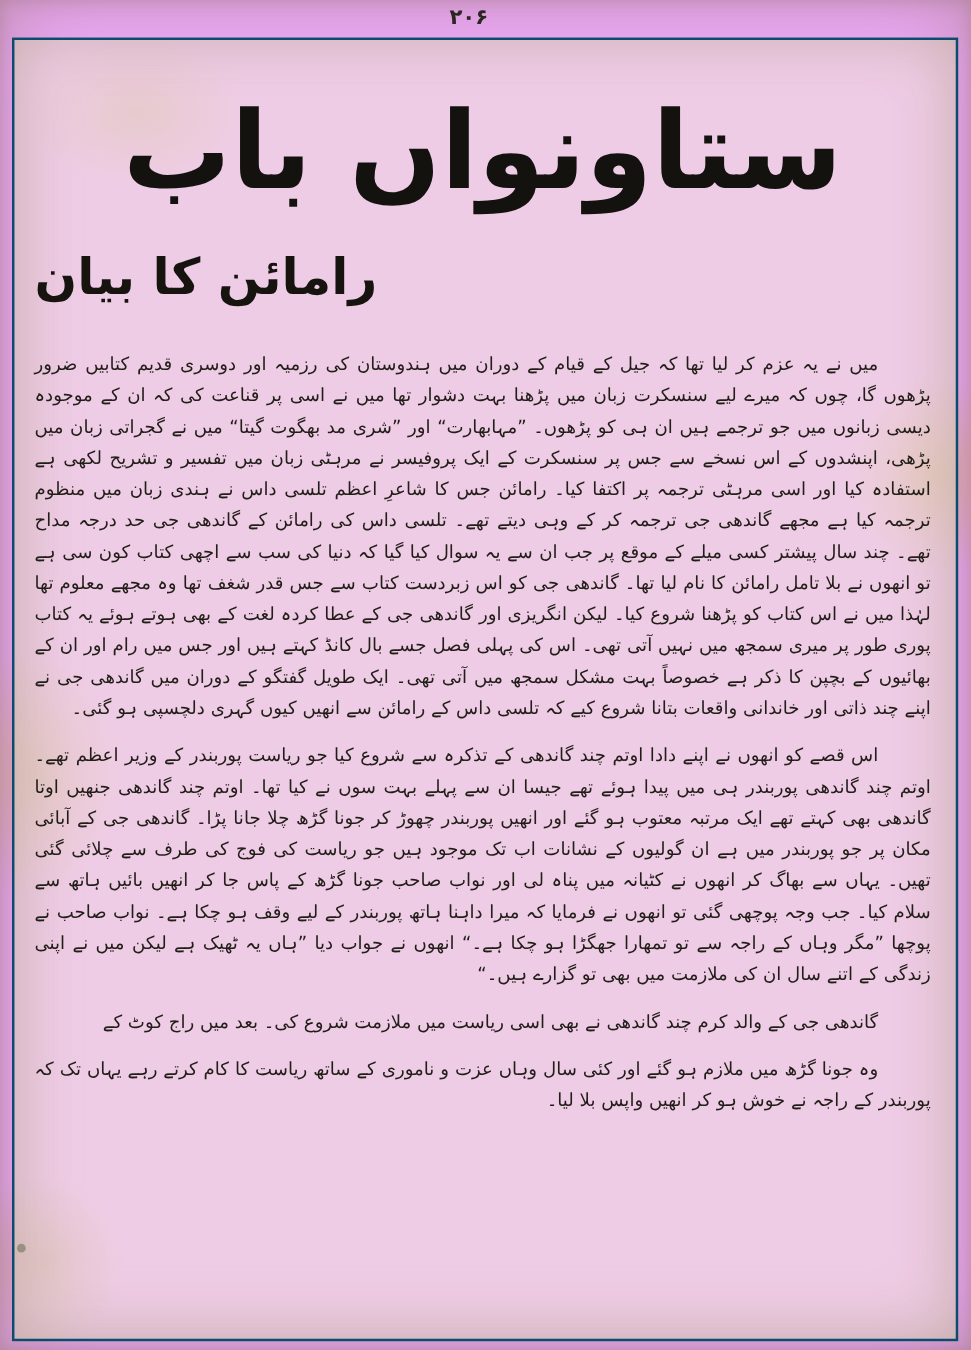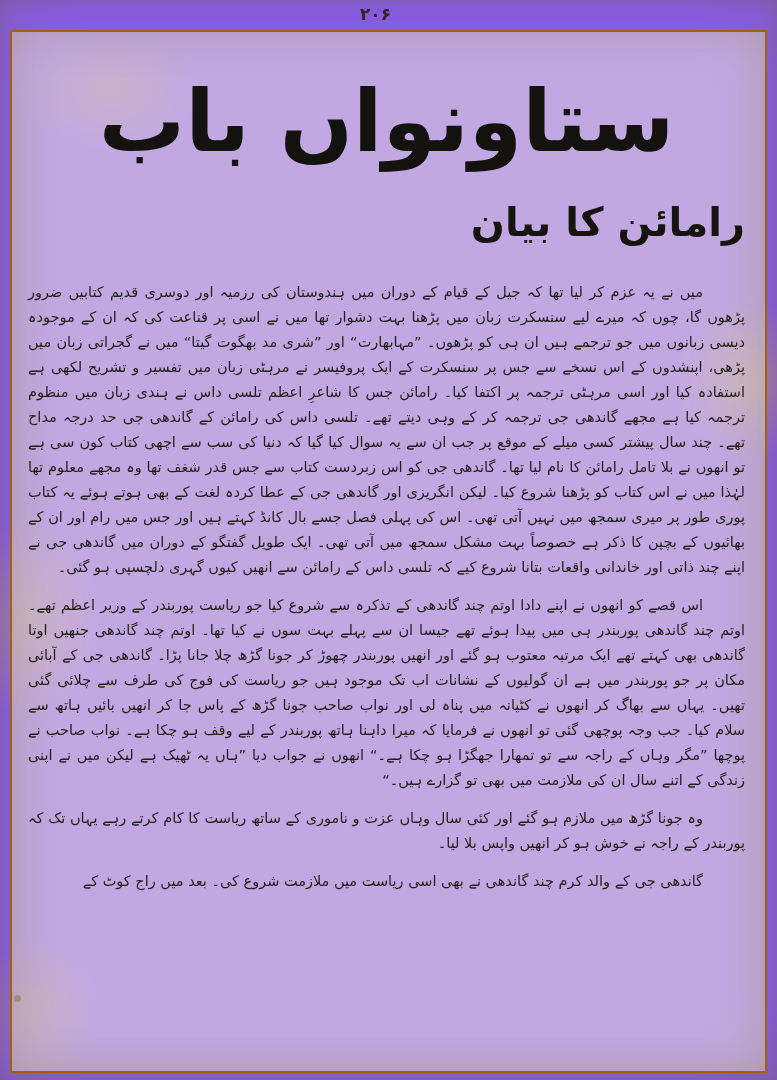--- a/index.html
+++ b/index.html
@@ -6,21 +6,21 @@
     margin: 0;
     padding: 0;
     background: #8a8272;
     font-family: "DejaVu Sans", sans-serif;
   }
   .scan {
     position: relative;
     width: 777px;
     height: 1080px;
     margin: 0 auto;
-    background: #8b5cf6;
+    background: #f0abfc;
     overflow: hidden;
     box-shadow: inset 0 0 70px rgba(110, 92, 52, 0.38),
                 inset 0 0 14px rgba(110, 92, 52, 0.25);
     direction: rtl;
   }
   .page-number {
     position: absolute;
     top: 4px;
     left: 0;
     right: 26px;
@@ -29,37 +29,37 @@
     font-weight: bold;
     color: #2a2620;
     letter-spacing: 2px;
   }
   .frame {
     position: absolute;
     top: 30px;
     left: 10px;
     right: 10px;
     bottom: 7px;
-    border: 2px solid #a16207;
+    border: 2px solid #0c4a6e;
     background: rgba(238, 231, 212, 0.55);
     box-shadow: inset 0 0 45px rgba(120, 100, 58, 0.22);
     padding: 26px 20px 10px 16px;
     box-sizing: border-box;
   }
   .chapter-title {
     text-align: center;
     font-size: 86px;
     font-weight: bold;
     line-height: 1.25;
     color: #14120e;
     margin: 10px 0 0 0;
     letter-spacing: -2px;
   }
   .chapter-subtitle {
-    text-align: right;
+    text-align: left;
     font-size: 40px;
     font-weight: bold;
     color: #17140f;
     margin: 22px 0 0 0;
     line-height: 1.2;
   }
   .body-text {
     margin-top: 34px;
     color: #211d17;
     font-size: 14.5px;
@@ -114,19 +114,19 @@
 
   <div class="frame">
 
     <h1 class="chapter-title">ستاونواں باب</h1>
 
     <h2 class="chapter-subtitle">رامائن کا بیان</h2>
 
     <div class="body-text">
       <p>میں نے یہ عزم کر لیا تھا کہ جیل کے قیام کے دوران میں ہندوستان کی رزمیہ اور دوسری قدیم کتابیں ضرور پڑھوں گا، چوں کہ میرے لیے سنسکرت زبان میں پڑھنا بہت دشوار تھا میں نے اسی پر قناعت کی کہ ان کے موجودہ دیسی زبانوں میں جو ترجمے ہیں ان ہی کو پڑھوں۔ ”مہابھارت“ اور ”شری مد بھگوت گیتا“ میں نے گجراتی زبان میں پڑھی، اپنشدوں کے اس نسخے سے جس پر سنسکرت کے ایک پروفیسر نے مرہٹی زبان میں تفسیر و تشریح لکھی ہے استفادہ کیا اور اسی مرہٹی ترجمہ پر اکتفا کیا۔ رامائن جس کا شاعرِ اعظم تلسی داس نے ہندی زبان میں منظوم ترجمہ کیا ہے مجھے گاندھی جی ترجمہ کر کے وہی دیتے تھے۔ تلسی داس کی رامائن کے گاندھی جی حد درجہ مداح تھے۔ چند سال پیشتر کسی میلے کے موقع پر جب ان سے یہ سوال کیا گیا کہ دنیا کی سب سے اچھی کتاب کون سی ہے تو انھوں نے بلا تامل رامائن کا نام لیا تھا۔ گاندھی جی کو اس زبردست کتاب سے جس قدر شغف تھا وہ مجھے معلوم تھا لہٰذا میں نے اس کتاب کو پڑھنا شروع کیا۔ لیکن انگریزی اور گاندھی جی کے عطا کردہ لغت کے بھی ہوتے ہوئے یہ کتاب پوری طور پر میری سمجھ میں نہیں آتی تھی۔ اس کی پہلی فصل جسے بال کانڈ کہتے ہیں اور جس میں رام اور ان کے بھائیوں کے بچپن کا ذکر ہے خصوصاً بہت مشکل سمجھ میں آتی تھی۔ ایک طویل گفتگو کے دوران میں گاندھی جی نے اپنے چند ذاتی اور خاندانی واقعات بتانا شروع کیے کہ تلسی داس کے رامائن سے انھیں کیوں گہری دلچسپی ہو گئی۔</p>
       <p>اس قصے کو انھوں نے اپنے دادا اوتم چند گاندھی کے تذکرہ سے شروع کیا جو ریاست پوربندر کے وزیر اعظم تھے۔ اوتم چند گاندھی پوربندر ہی میں پیدا ہوئے تھے جیسا ان سے پہلے بہت سوں نے کیا تھا۔ اوتم چند گاندھی جنھیں اوتا گاندھی بھی کہتے تھے ایک مرتبہ معتوب ہو گئے اور انھیں پوربندر چھوڑ کر جونا گڑھ چلا جانا پڑا۔ گاندھی جی کے آبائی مکان پر جو پوربندر میں ہے ان گولیوں کے نشانات اب تک موجود ہیں جو ریاست کی فوج کی طرف سے چلائی گئی تھیں۔ یہاں سے بھاگ کر انھوں نے کٹیانہ میں پناہ لی اور نواب صاحب جونا گڑھ کے پاس جا کر انھیں بائیں ہاتھ سے سلام کیا۔ جب وجہ پوچھی گئی تو انھوں نے فرمایا کہ میرا داہنا ہاتھ پوربندر کے لیے وقف ہو چکا ہے۔ نواب صاحب نے پوچھا ”مگر وہاں کے راجہ سے تو تمھارا جھگڑا ہو چکا ہے۔“ انھوں نے جواب دیا ”ہاں یہ ٹھیک ہے لیکن میں نے اپنی زندگی کے اتنے سال ان کی ملازمت میں بھی تو گزارے ہیں۔“</p>
+      <p>گاندھی جی کے والد کرم چند گاندھی نے بھی اسی ریاست میں ملازمت شروع کی۔ بعد میں راج کوٹ کے</p>
       <p>وہ جونا گڑھ میں ملازم ہو گئے اور کئی سال وہاں عزت و ناموری کے ساتھ ریاست کا کام کرتے رہے یہاں تک کہ پوربندر کے راجہ نے خوش ہو کر انھیں واپس بلا لیا۔</p>
-      <p>گاندھی جی کے والد کرم چند گاندھی نے بھی اسی ریاست میں ملازمت شروع کی۔ بعد میں راج کوٹ کے</p>
     </div>
 
   </div>
 
 </div>
 
 </body></html>

